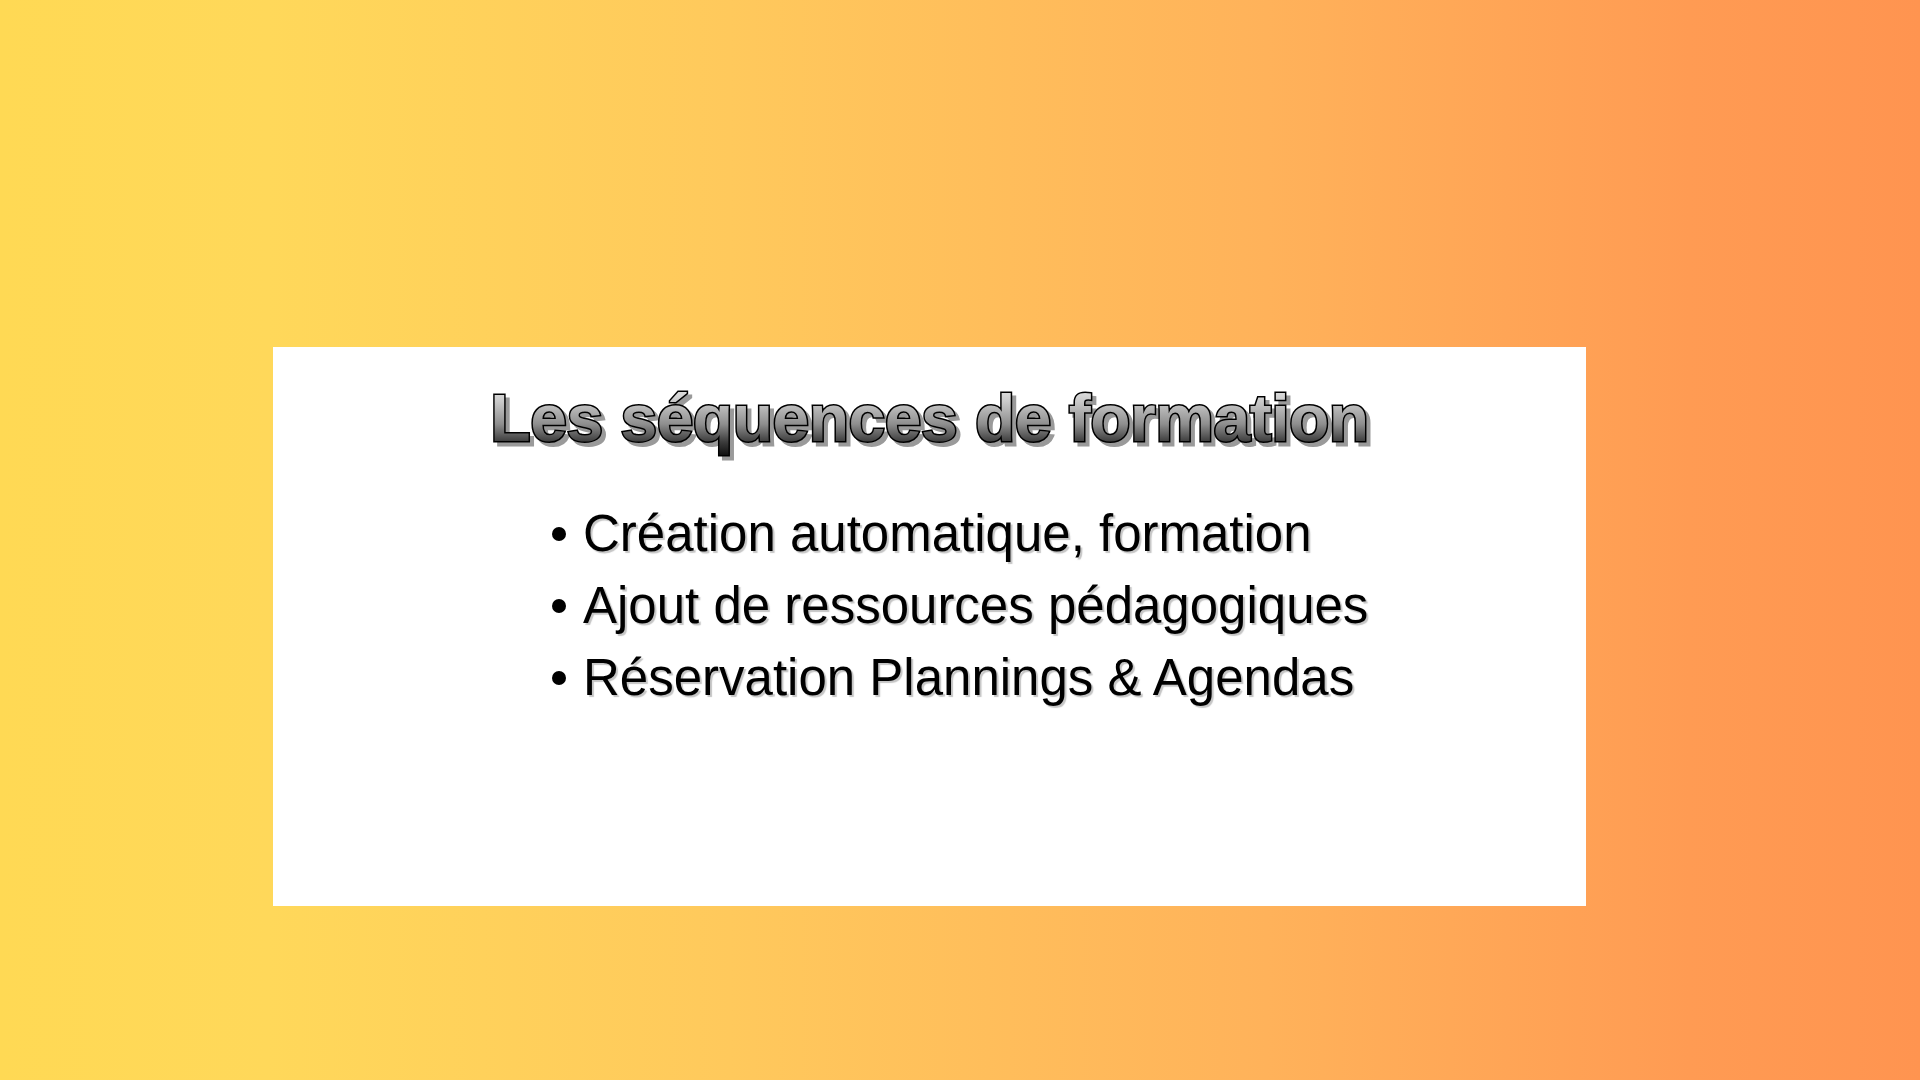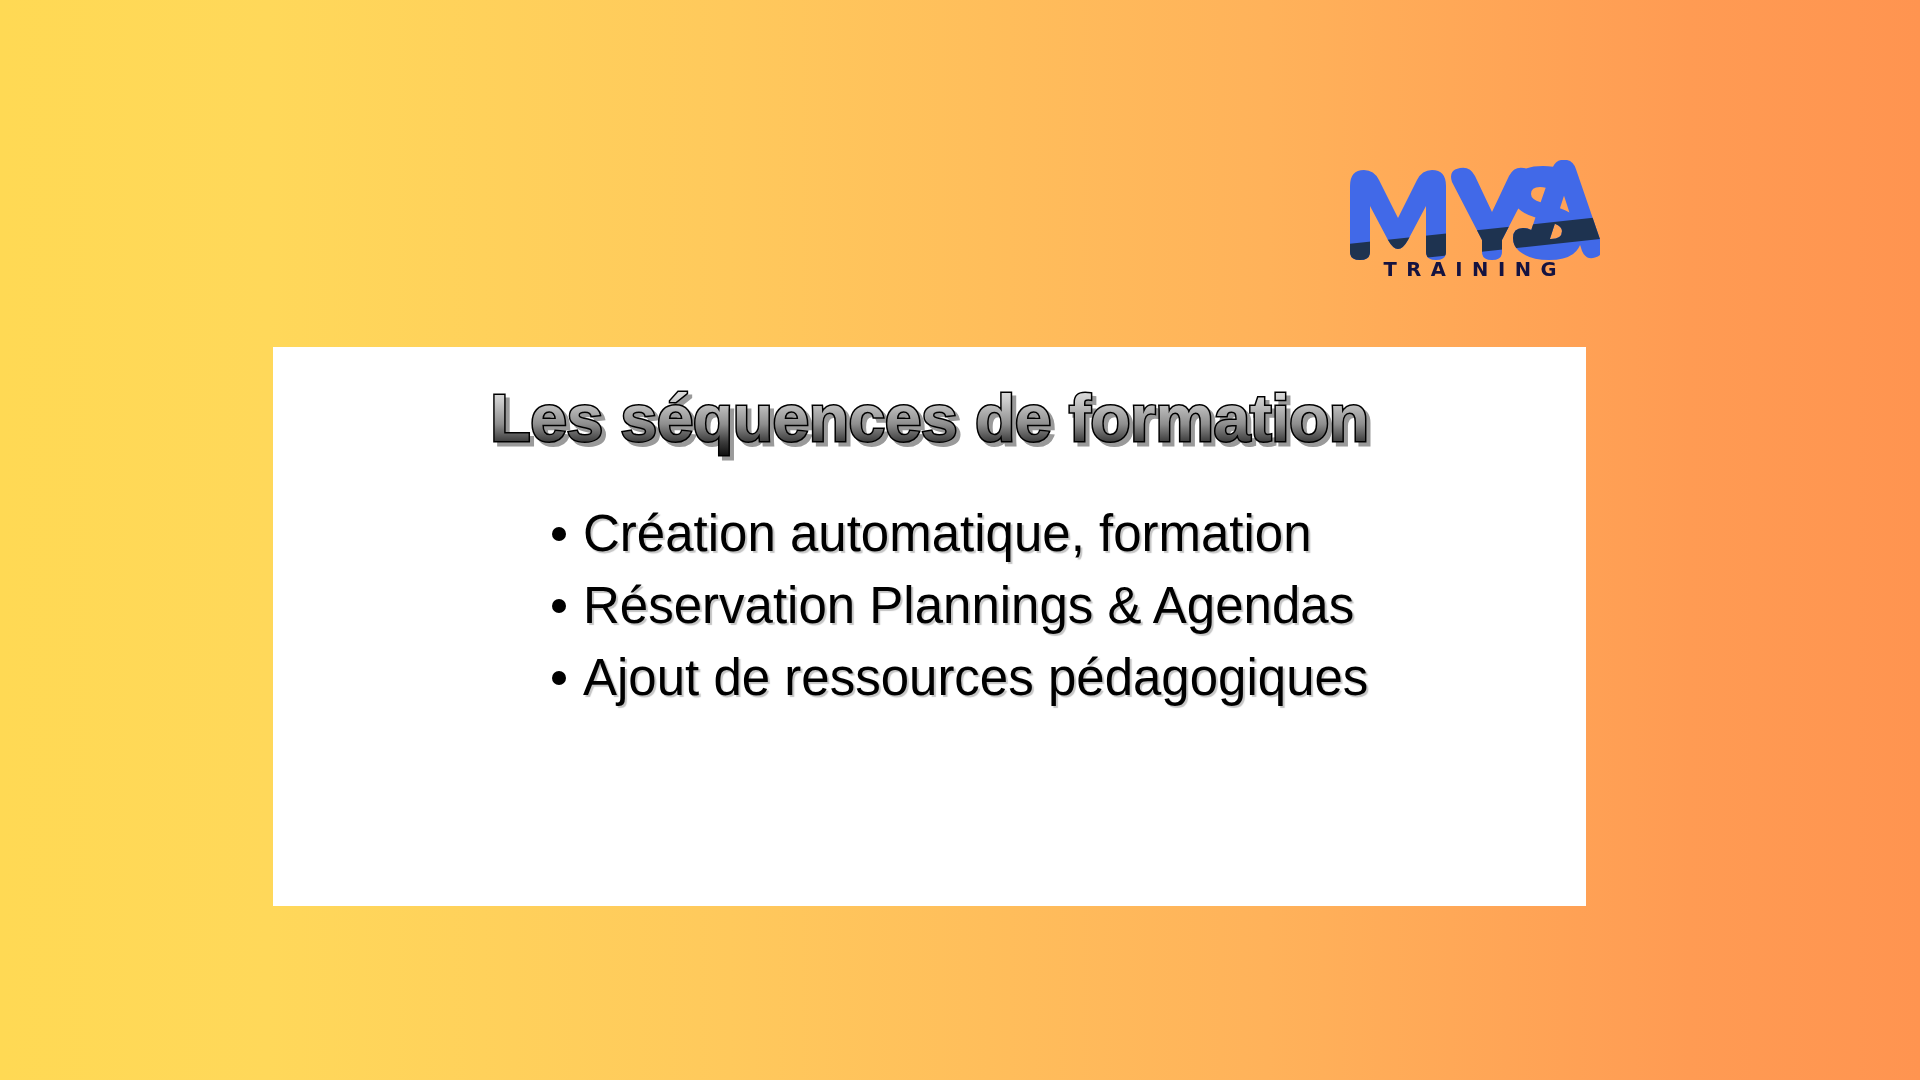--- a/index.html
+++ b/index.html
@@ -119,45 +119,20 @@
     height: 14px;
     border-radius: 50%;
     background: #000000;
   }
 </style>
 </head>
 <body>
 
 <div id="slide">
 
-  <div id="logo-block">
-
-    <div id="logo-mark">
-      <svg viewBox="0 0 260 100" xmlns="http://www.w3.org/2000/svg" aria-hidden="true">
-        <defs>
-          <clipPath id="mysaClip">
-
-            <path d="M10 92 L10 26 Q10 10 24 10 Q34 10 39 20 L58 58 L77 20 Q82 10 92 10 Q106 10 106 26 L106 92 Q106 100 96 100 Q86 100 86 92 L86 46 L68 80 Q63 89 58 89 Q53 89 48 80 L30 46 L30 92 Q30 100 20 100 Q10 100 10 92 Z"></path>
-
-            <path d="M112 22 Q108 10 120 8 Q130 6 135 16 L152 52 L169 16 Q174 6 184 8 Q196 10 192 22 L162 80 L162 92 Q162 100 152 100 Q142 100 142 92 L142 80 Z"></path>
-
-            <path d="M252 26 Q252 36 242 36 Q234 36 228 32 Q220 27 212 27 Q203 27 203 34 Q203 40 215 43 L228 47 Q254 54 254 74 Q254 100 221 100 Q202 100 191 91 Q185 86 185 78 Q185 68 195 68 Q202 68 208 73 Q214 79 223 79 Q234 79 234 71 Q234 65 221 62 L209 58 Q183 51 183 31 Q183 6 215 6 Q233 6 244 14 Q252 19 252 26 Z" transform="translate(-12,0)"></path>
-
-            <path d="M214 96 L240 16 Q243 6 252 6 Q261 6 264 16 L290 96 Q293 106 283 109 Q274 112 270 102 L252 44 L234 102 Q230 112 221 109 Q211 106 214 96 Z" transform="translate(-28,-6) scale(1,0.95)"></path>
-          </clipPath>
-        </defs>
-        <g clip-path="url(#mysaClip)">
-          <rect x="-10" y="-10" width="290" height="130" fill="#4169E8"></rect>
-          <path d="M-10 86 L270 56 L270 78 L-10 108 Z" fill="#1E3350"></path>
-        </g>
-      </svg>
-    </div>
-
-    <div id="logo-wordmark">TRAINING</div>
-  </div>
 
   <div id="content-card">
 
     <div id="slide-title">
       <svg viewBox="0 0 1313 80" xmlns="http://www.w3.org/2000/svg">
         <defs>
           <linearGradient id="waFill" x1="0" y1="0" x2="0" y2="1">
             <stop offset="0%" stop-color="#F2F2F2"></stop>
             <stop offset="28%" stop-color="#C9C9C9"></stop>
             <stop offset="58%" stop-color="#8F8F8F"></stop>
@@ -170,21 +145,21 @@
 
         <text class="wa-text" x="656.5" y="58" text-anchor="middle" fill="url(#waFill)" stroke="#000000" stroke-width="3" paint-order="stroke fill">Les séquences de formation</text>
       </svg>
     </div>
 
     <ul id="bullet-list">
       <li>
         <span>Création automatique, formation</span>
       </li>
       <li>
-        <span>Réservation Plannings &amp; Agendas</span>
+        <span>Ajout de ressources pédagogiques</span>
       </li>
       <li>
-        <span>Ajout de ressources pédagogiques</span>
+        <span>Réservation Plannings &amp; Agendas</span>
       </li>
     </ul>
 
   </div>
 </div>
 
 </body></html>

